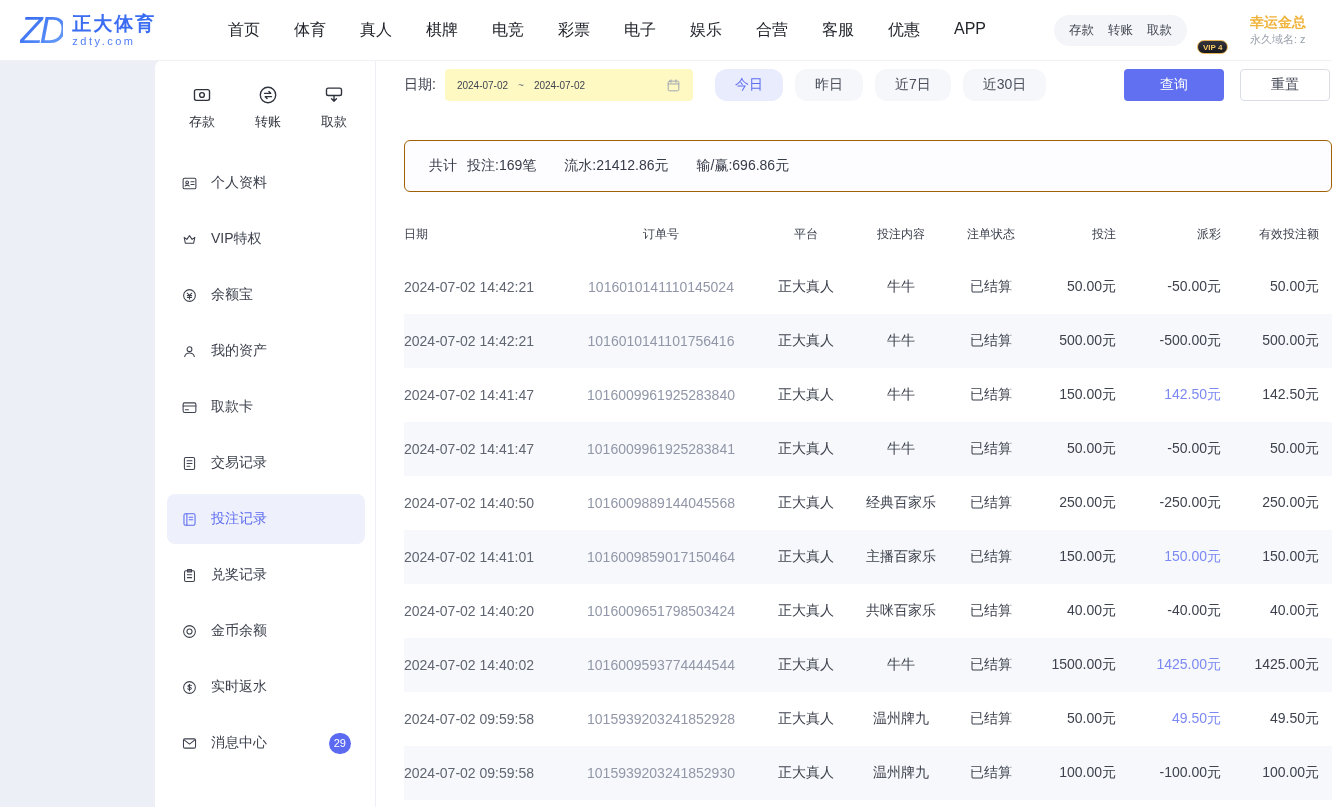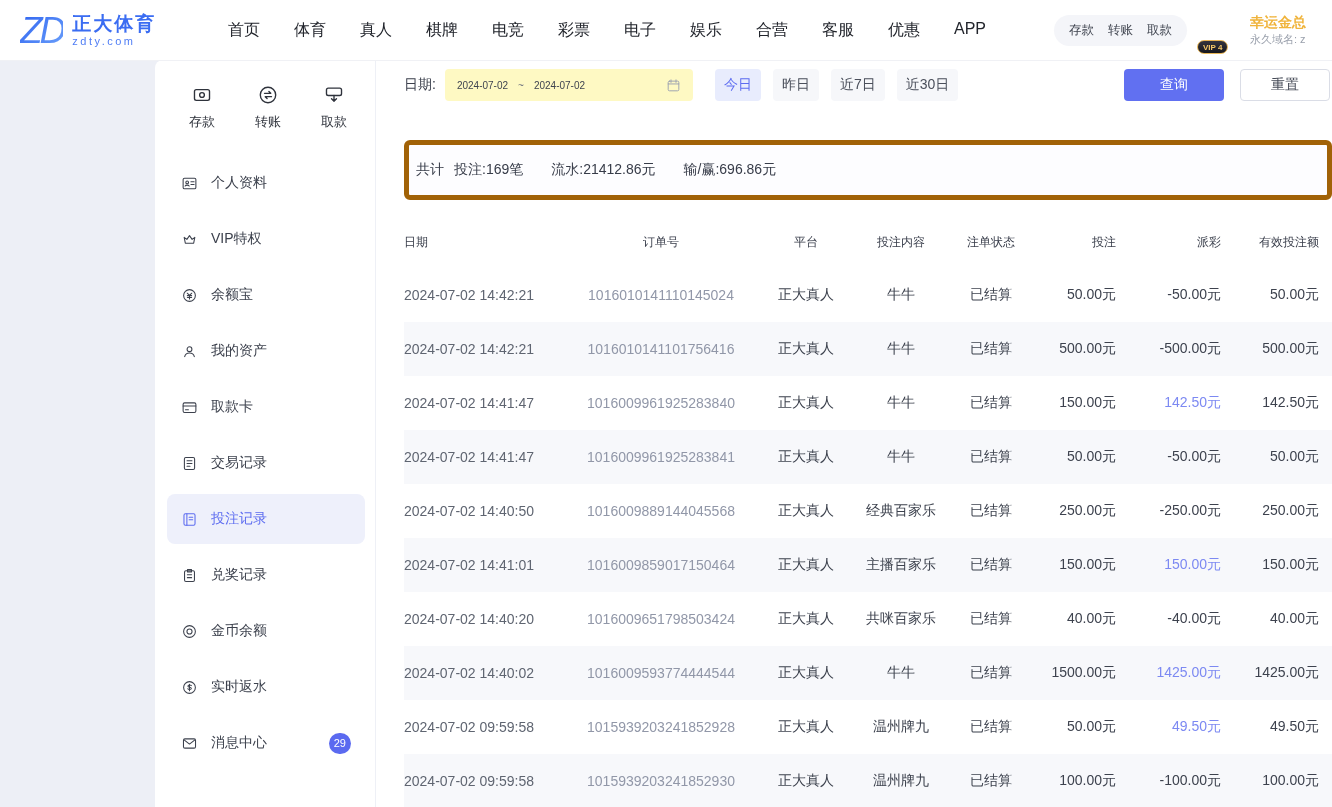--- a/index.html
+++ b/index.html
@@ -64,34 +64,34 @@
 
   
   .filter-bar { display:flex; align-items:center; height:34px; padding-right:2px; }
   .filter-label { font-size:14px; color:#3c404d; margin-right:9px; white-space:nowrap; }
   .date-range { display:flex; align-items:center; gap:10px; background:#fef9c3;
     border-radius:4px; height:32px; padding:0 12px; font-size:10px; color:#3f4450;
     width:248px; cursor:pointer; flex:none; }
   .date-sep { color:#6a6f7c; }
   .calendar-btn { margin-left:auto; display:flex; cursor:pointer; }
   .ranges { display:flex; gap:12px; margin-left:22px; }
-  .range-btn { height:32px; padding:0 9px; border:none; border-radius:4px;
+  .range-btn { height:32px; padding:0 20px; border:none; border-radius:12px;
     background:#f6f7fa; color:#4a4f5b; font-size:14px; cursor:pointer;
     font-family:inherit; white-space:nowrap; }
   .range-btn.active { background:#e8ecfd; color:#5d6cf0; }
   .filter-actions { margin-left:auto; display:flex; gap:16px; }
   .btn-query { height:32px; width:100px; background:#6170f1; color:#fff; border:none;
     border-radius:4px; font-size:14px; cursor:pointer; font-family:inherit; }
   .btn-reset { height:32px; width:90px; background:#fff; color:#454a56;
     border:1px solid #dadde6; border-radius:4px; font-size:14px; cursor:pointer;
     font-family:inherit; }
 
   
-  .summary-card { margin-top:38px; border:5px solid #a16207; border-radius:6px;
-    background:#fdfdff; padding:16px 7px; font-size:14px; color:#373c49;
+  .summary-card { margin-top:38px; border:1px solid #a16207; border-radius:6px;
+    background:#fdfdff; padding:16px 24px; font-size:14px; color:#373c49;
     display:flex; align-items:center; }
   .summary-prefix { margin-right:10px; }
   .summary-item { margin-right:28px; }
 
   
   .records { width:929px; border-collapse:collapse; margin-top:16px; table-layout:fixed; }
   .records th { height:52px; font-size:12px; font-weight:500; color:#383d4a; }
   .records td { height:54px; font-size:14px; color:#3d424e; }
   .records tbody tr:nth-child(even) { background:#f7f8fb; }
   .col-date { width:157px; text-align:left; }

